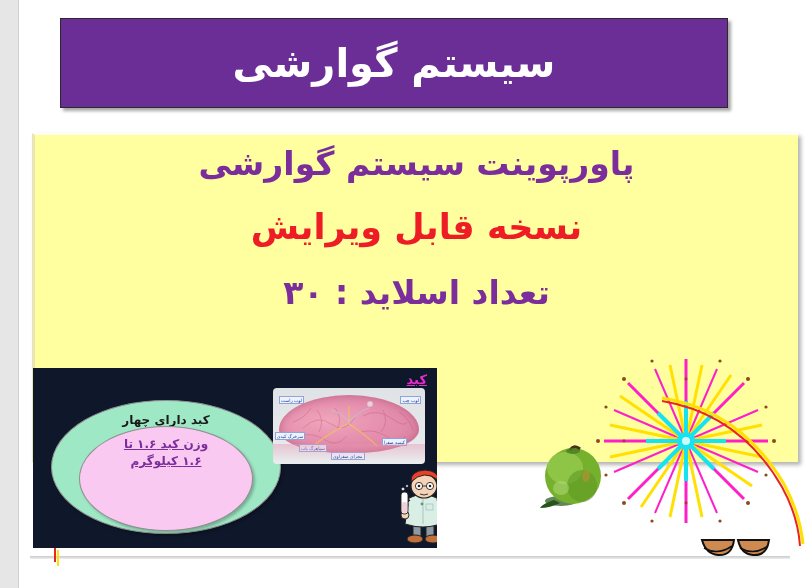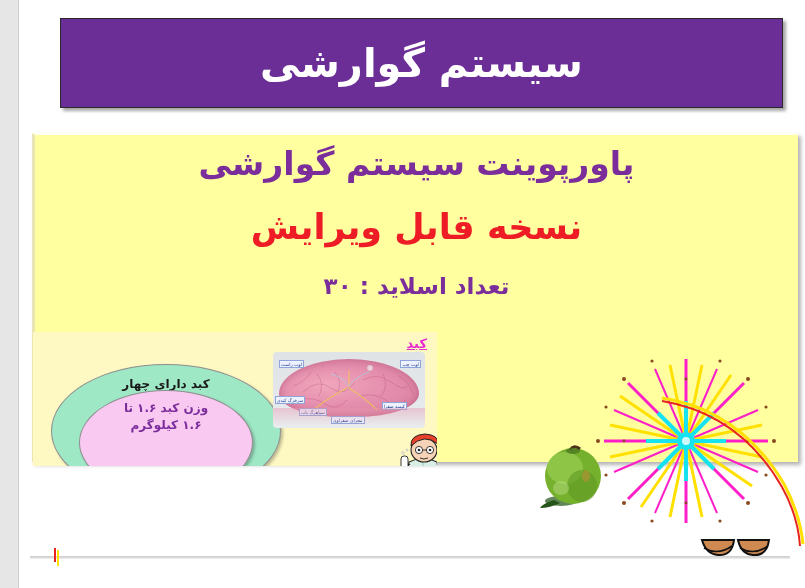--- a/index.html
+++ b/index.html
@@ -10,21 +10,21 @@
     overflow:hidden;position:relative;
   }
   #stage{position:absolute;inset:0;width:805px;height:588px;overflow:hidden;background:#ffffff;}
 
   
   .gutter{position:absolute;left:0;top:0;width:18px;height:588px;background:#e6e6e6;}
   .gutter-edge{position:absolute;left:18px;top:0;width:1px;height:588px;background:#cfcfcf;}
 
   
   .banner{
-    position:absolute;left:60px;top:18px;width:723px;height:90px;
+    position:absolute;left:60px;top:18px;width:668px;height:90px;
     background:#6b2d96;border:1px solid #2a2a2a;
     box-shadow:3px 3px 3px rgba(0,0,0,.35);
     display:flex;align-items:center;justify-content:center;
     box-sizing:border-box;
   }
   .banner-text{
     color:#ffffff;font-size:40px;font-weight:bold;direction:rtl;
     letter-spacing:0px;line-height:1;white-space:nowrap;
   }
 
@@ -33,26 +33,26 @@
     position:absolute;left:32px;top:133px;width:766px;height:329px;
     background:#ffffa0;
     border-left:3px solid #e9e5b4;border-top:2px solid #fffff0;
     box-shadow:3px 3px 4px rgba(0,0,0,.30);
     box-sizing:border-box;
   }
 
   .y-lines{position:absolute;left:0;top:8px;width:100%;text-align:center;direction:rtl;}
   .line1{color:#7b2d9b;font-size:33px;font-weight:bold;line-height:1.25;white-space:nowrap;}
   .line2{color:#ee1c25;font-size:35px;font-weight:bold;line-height:1.25;margin-top:22px;white-space:nowrap;}
-  .line3{color:#7b2d9b;font-size:23px;font-weight:bold;line-height:1.25;margin-top:22px;white-space:nowrap;}
+  .line3{color:#7b2d9b;font-size:33px;font-weight:bold;line-height:1.25;margin-top:22px;white-space:nowrap;}
 
   
   .slide-preview{
-    position:absolute;left:33px;top:332px;width:404px;height:134px;
-    background:#fef9c3;overflow:hidden;
+    position:absolute;left:33px;top:368px;width:404px;height:180px;
+    background:#0f172a;overflow:hidden;
   }
   .sp-title{
     position:absolute;right:10px;top:4px;color:#e82bd0;font-size:13px;font-weight:bold;
     direction:rtl;text-decoration:underline;text-decoration-color:#e82bd0;
   }
 
   
   .oval{position:absolute;border:1px solid #8f8f8f;border-radius:50%;
         box-shadow:2px 2px 3px rgba(0,0,0,.25);
         display:flex;align-items:center;justify-content:center;text-align:center;direction:rtl;}
@@ -117,21 +117,21 @@
 
   <div class="slide-preview">
 
     <div class="sp-title">کبد</div>
 
     <div class="oval oval-green">
       <div class="oval-label" style="white-space:pre-line;">کبد دارای چهار
 قسمت یا لوب</div>
     </div>
     <div class="oval oval-pink">
-      <div class="oval-label" style="white-space:pre-line;">وزن کبد ۱.۶ تا
+      <div class="oval-label" style="white-space:pre-line;text-decoration:underline;">وزن کبد ۱.۶ تا
 ۱.۶ کیلوگرم</div>
     </div>
 
     <div class="liver-wrap">
       <div class="liver-body"></div>
       <svg class="liver-veins" viewBox="0 0 152 76">
         <g stroke="#b84f78" stroke-width="0.7" fill="none" opacity="0.75">
           <path d="M30 40 Q45 26 58 36 T82 30"></path>
           <path d="M26 48 Q40 44 52 52 T74 48"></path>
           <path d="M90 28 Q104 20 118 30 T134 34"></path>

